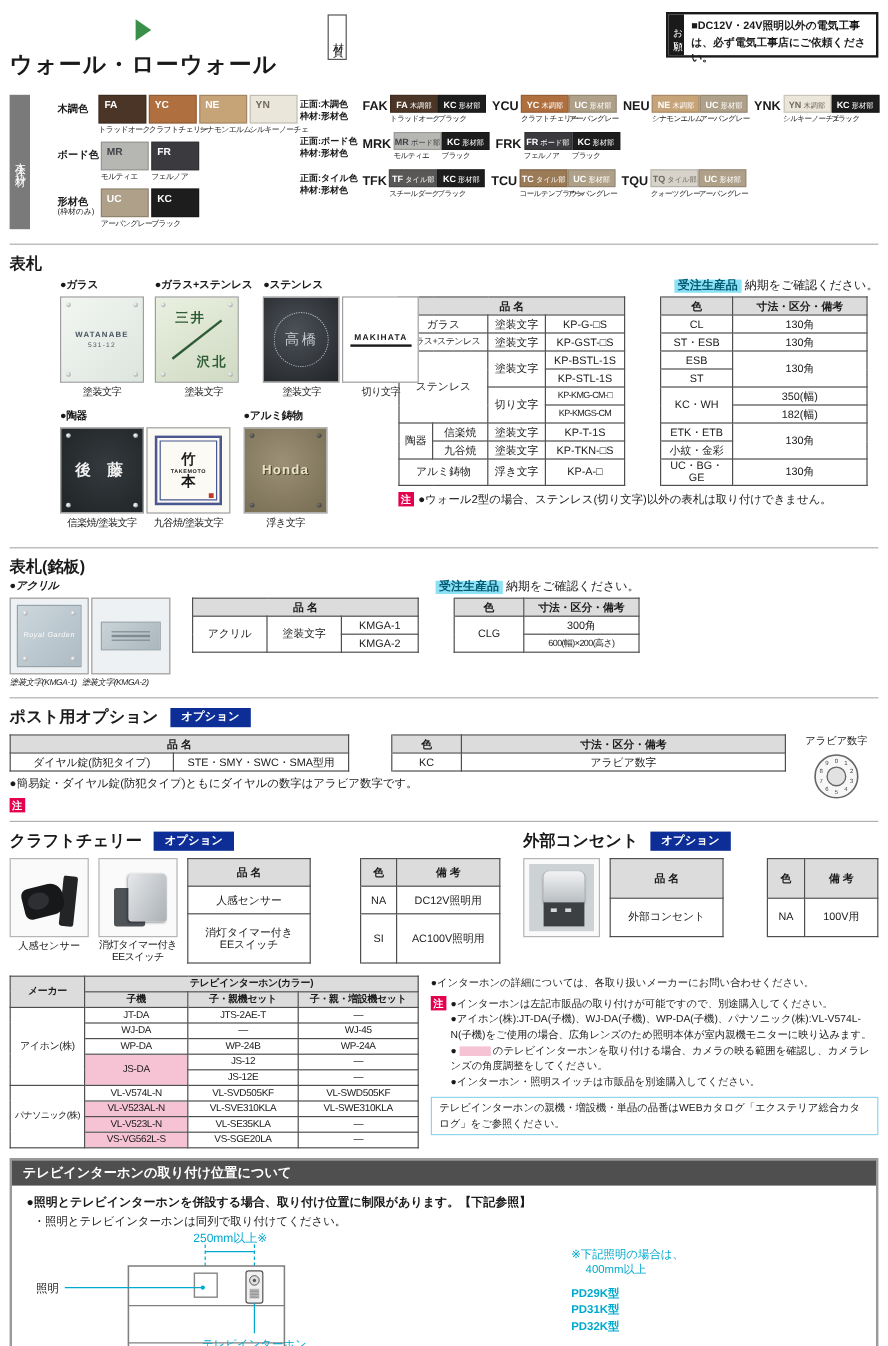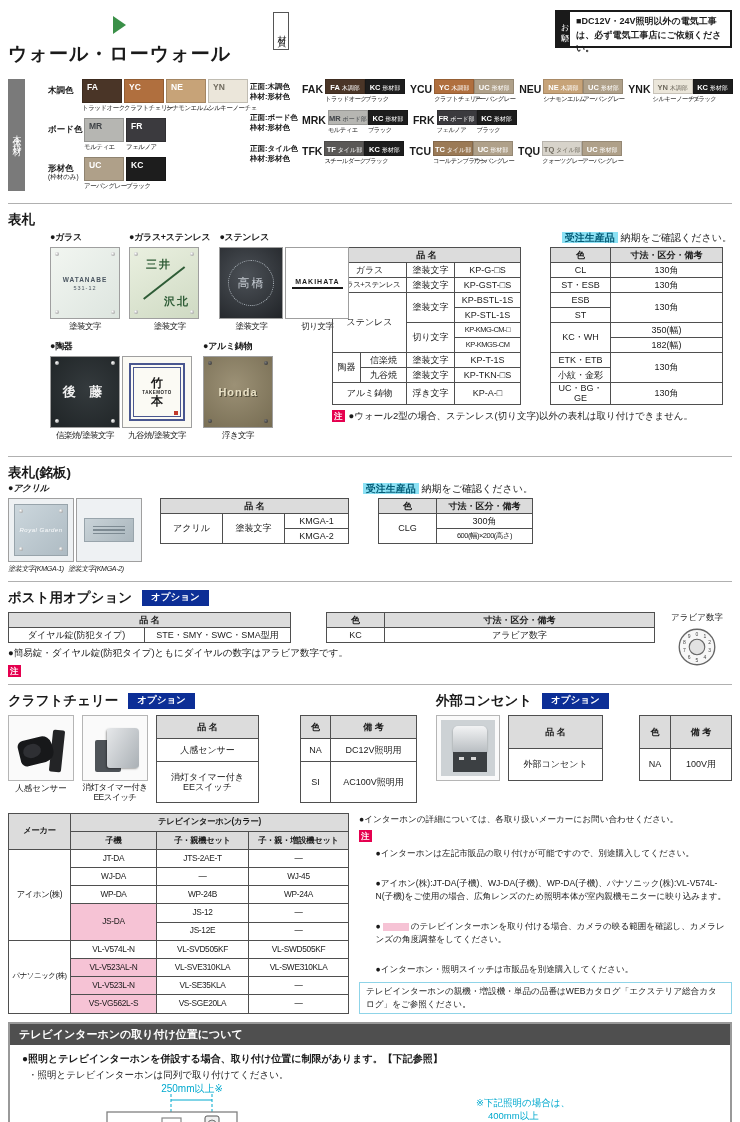--- a/index.html
+++ b/index.html
@@ -138,21 +138,21 @@
 .out-cover { position:absolute; left:16px; top:10px; width:34px; height:26px; background:linear-gradient(180deg,#f2f3f4,#b9bec2); border-radius:5px 5px 2px 2px; box-shadow:0 1px 2px rgba(0,0,0,0.35); }
 .out-base { position:absolute; left:16px; top:36px; width:34px; height:20px; background:#3c4043; }
 .out-hole { position:absolute; width:5px; height:2.5px; background:#d8d8d8; }
 
 
 .iph-flex { display:flex; margin-top:10px; }
 .iph-tbl th,.iph-tbl td { font-size:8.3px; height:13px; letter-spacing:-0.3px; }
 .iph-notes { flex:1; margin-left:10px; font-size:8.6px; line-height:1.5; }
 .iph-note-top { margin-bottom:5px; }
 .note-block { display:flex; gap:4px; }
-.iph-note-lines div { margin-bottom:0;margin-top:17px; }
+.iph-note-lines div { margin-bottom:0; }
 .pink-inline { display:inline-block; width:26px; height:8px; background:#f6c3d5; margin:0 2px; vertical-align:middle; }
 .web-note { display:inline-block; border:1px solid #8fd4e8; padding:2px 6px; margin-top:6px; font-size:8.6px; }
 
 
 .mount { border:2px solid #999; margin-top:8px; }
 .mount-hdr { background:#4f4f4f; color:#fff; font-size:11px; font-weight:bold; padding:3px 9px; }
 .mount-body { padding:7px 12px 4px; }
 .mount-b1 { font-size:10px; font-weight:bold; }
 .mount-b2 { font-size:9.5px; margin-top:3px; padding-left:6px; }
 .mount-flex { display:flex; }

